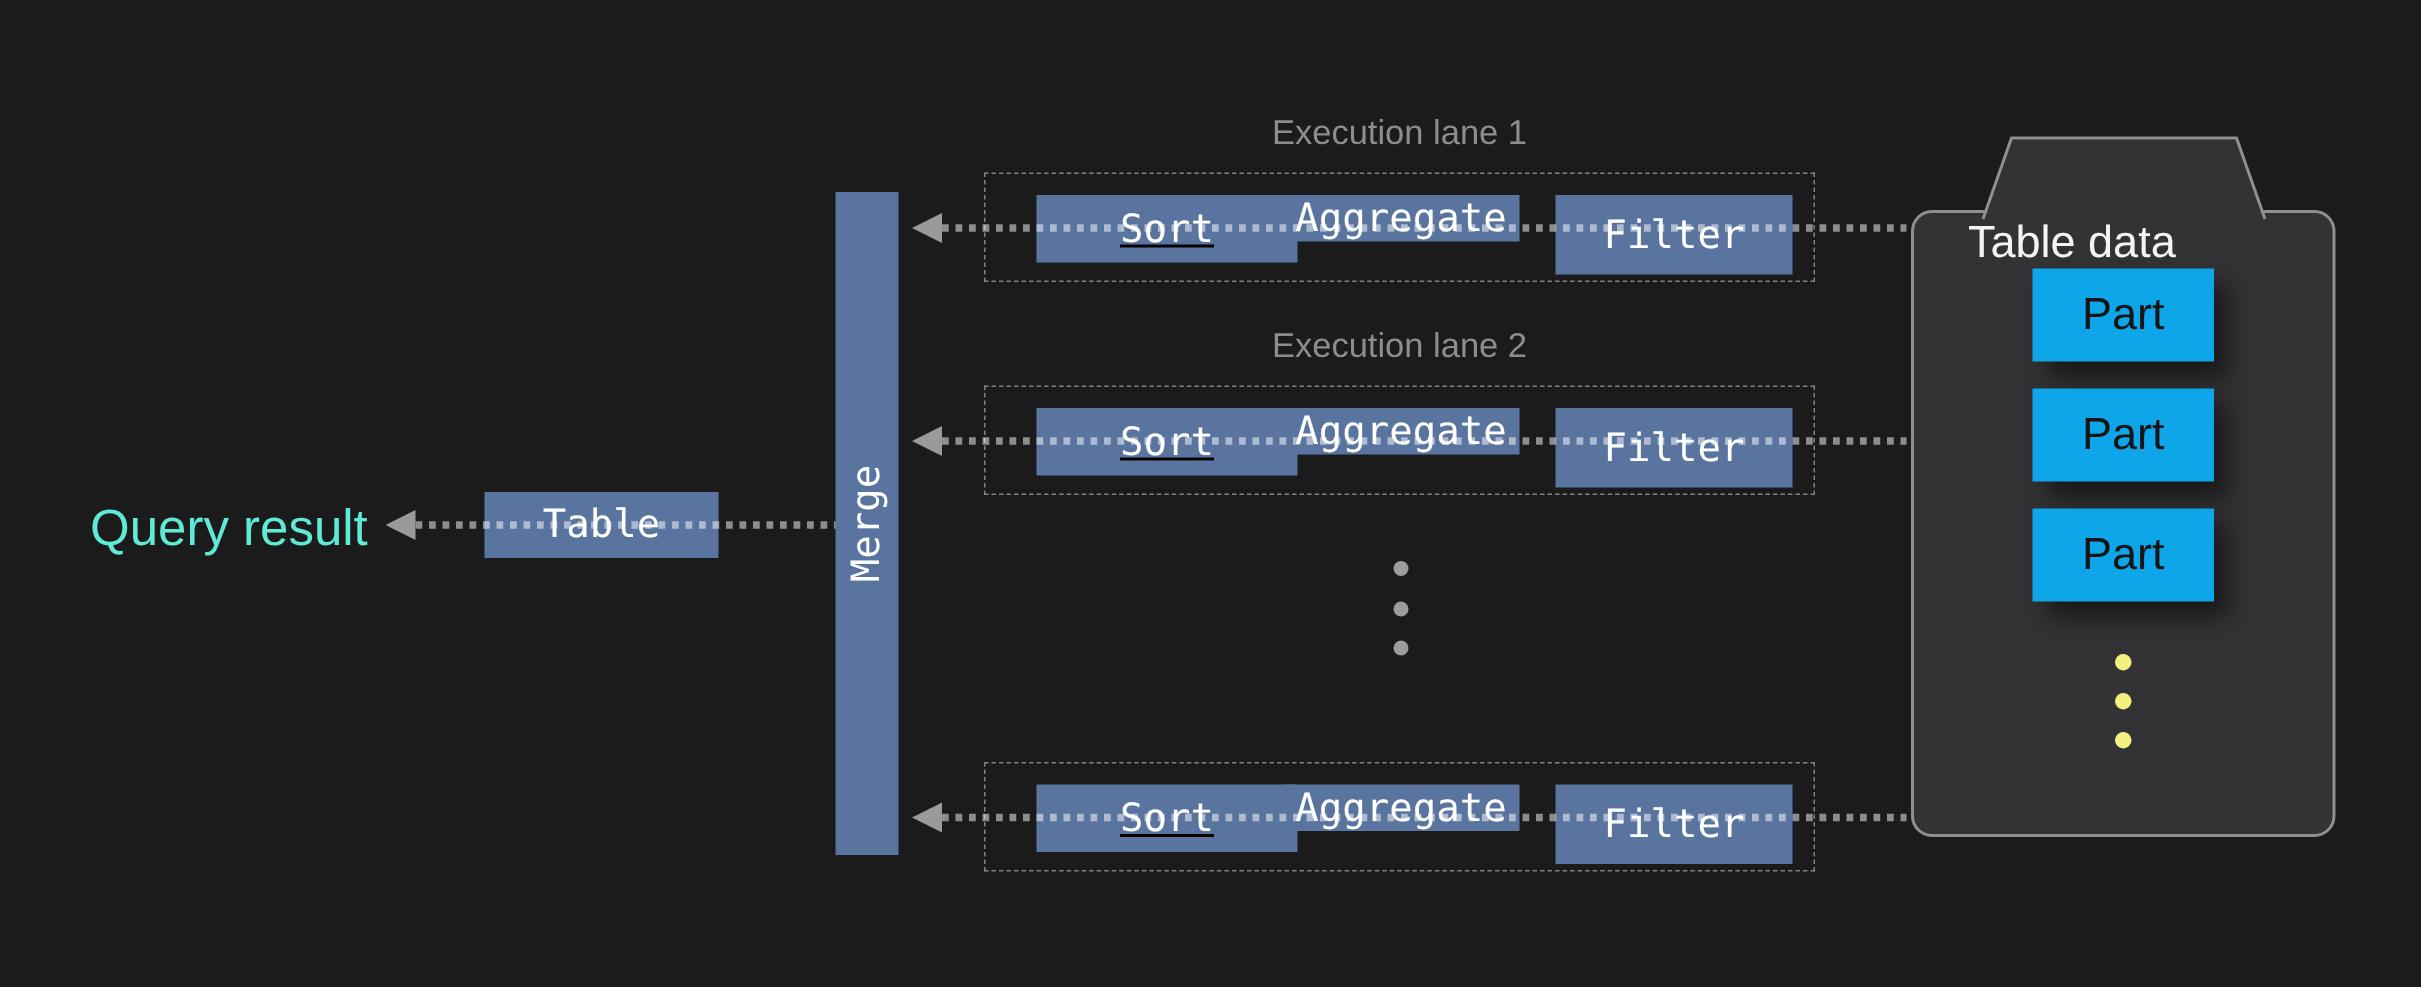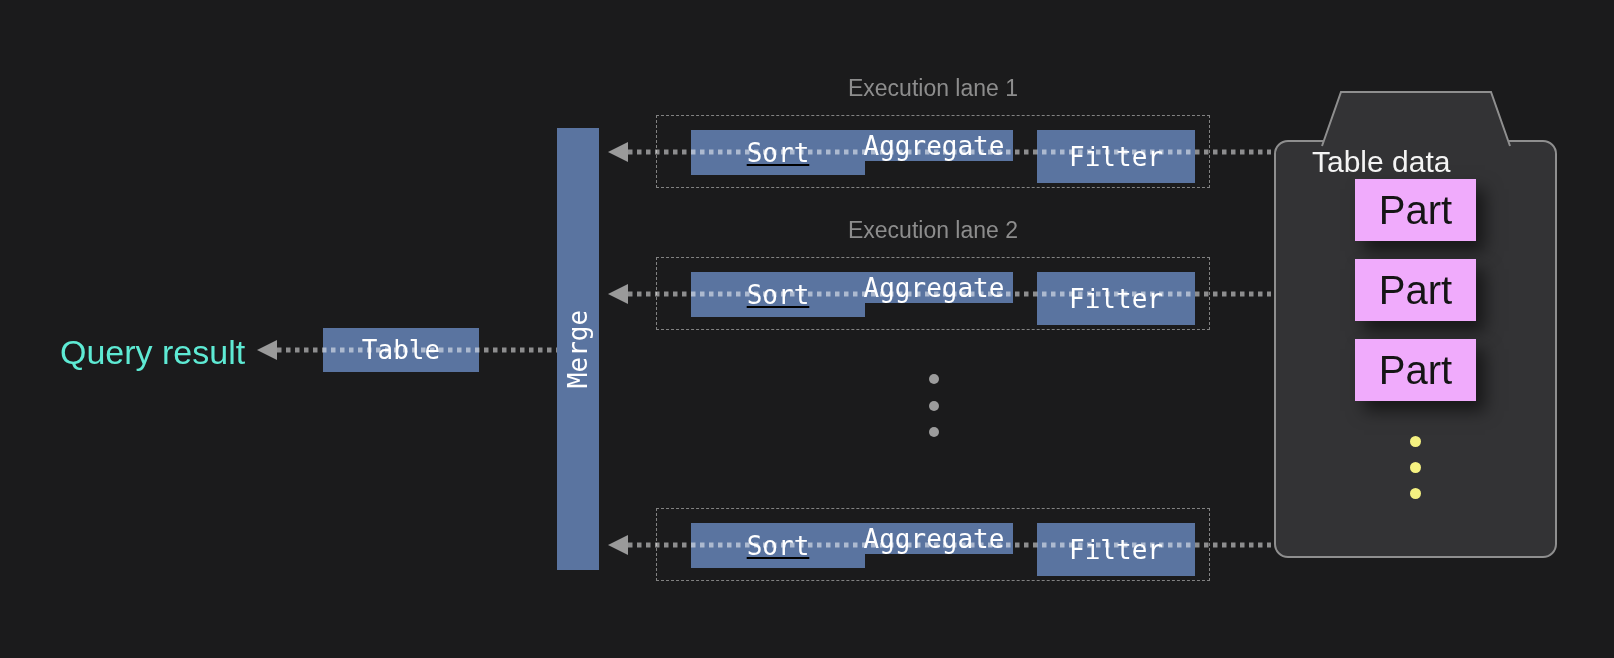--- a/index.html
+++ b/index.html
@@ -42,23 +42,23 @@
   .table-body{
     position:absolute;left:1274px;top:140px;width:283px;height:418px;
     background:#333335;border:2px solid #8f8f8f;border-radius:14px;
     box-sizing:border-box;
   }
   .table-title{
     position:absolute;left:1312px;top:105px;width:208px;text-align:left;
     font-size:30px;color:#f4f4f4;z-index:10;white-space:nowrap;margin-top:40px;
   }
   .part-box{
-    position:absolute;left:1355px;width:121px;height:62px;background:#f0abfc;
+    position:absolute;left:1355px;width:121px;height:62px;background:#0ea5e9;
     display:flex;align-items:center;justify-content:center;
-    font-size:40px;color:#151515;
+    font-size:30px;color:#151515;
     box-shadow:9px 10px 16px rgba(0,0,0,0.55);
   }
   .part1{top:179px}.part2{top:259px}.part3{top:339px}
   .dot{position:absolute;border-radius:50%;}
   .dot-gray{width:10px;height:10px;background:#9c9c9c;left:929px;}
   .dot-yellow{width:11px;height:11px;background:#f5f181;left:1410px;}
   .overlay{position:absolute;left:0;top:0;pointer-events:none;}
   .connector{stroke:rgba(255,255,255,0.5);stroke-width:5;stroke-dasharray:4.5 4.5;}
   .arrowhead{fill:#9a9a9a;}
 </style>

